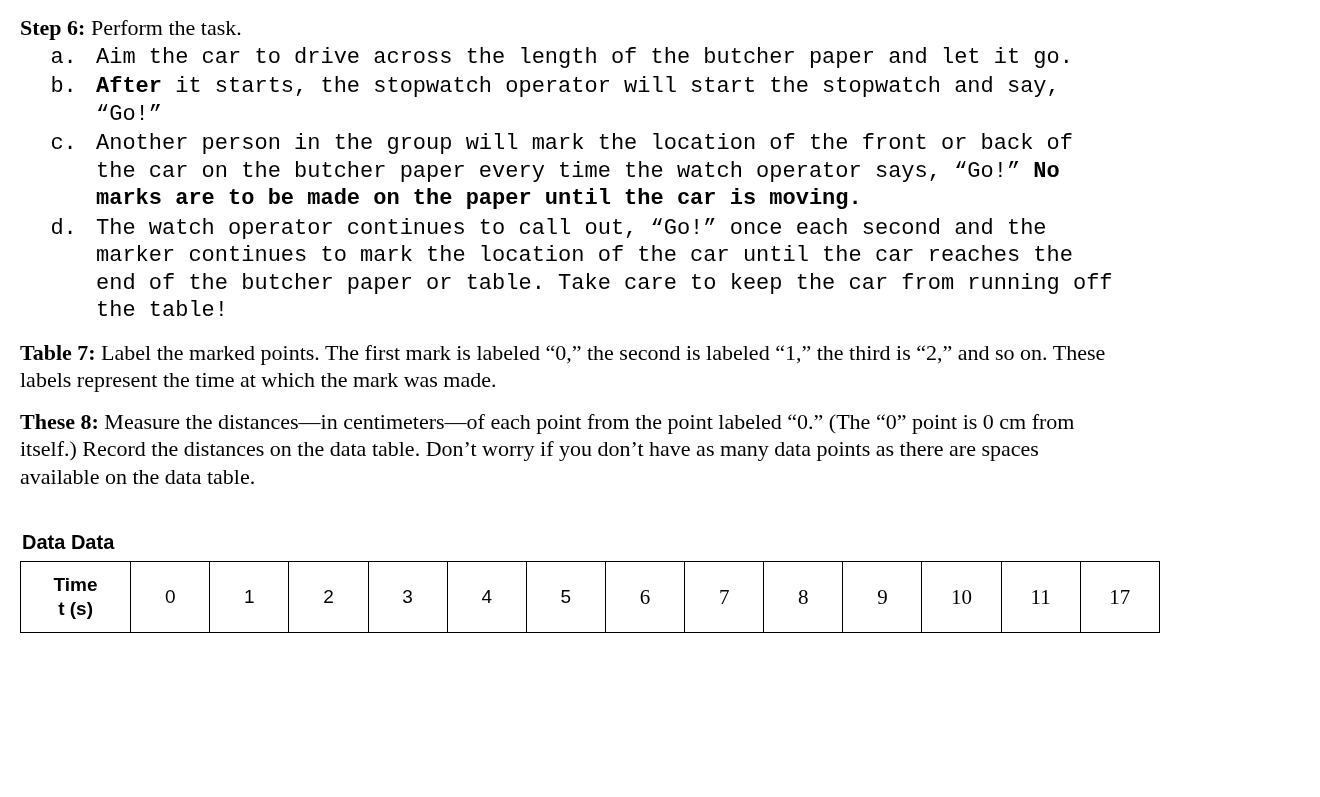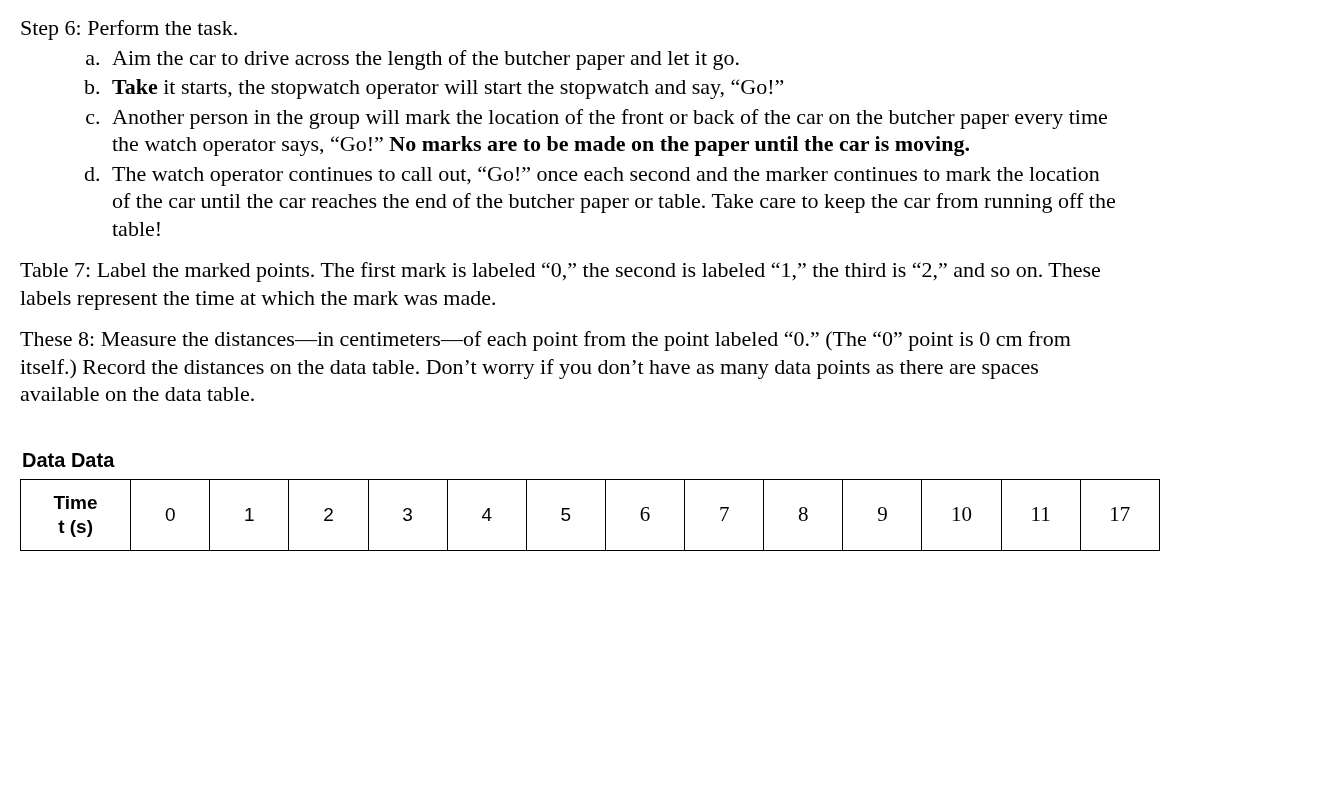--- a/index.html
+++ b/index.html
@@ -6,29 +6,30 @@
   body{
     font-family:"Times New Roman",Times,serif;
     font-size:22px;
     color:#000;
     width:1320px;
     padding:0 20px 40px 20px;
     box-sizing:border-box;
     line-height:1.25;
   }
   .step{margin-top:14px; max-width:1100px;}
-  .step-title{font-weight:normal;}
+  .step-title{font-weight:bold;}
   ol.sub{
     list-style-type:lower-alpha;
     margin:2px 0 0 0;
     padding-left:70px;
   }
   ol.sub li{
-    margin:0 0 2px 16px;
+    margin:0 0 2px 0;
     padding-left:6px;
+    font-family:Liberation Mono, monospace;
   }
   .b{font-weight:bold;}
   .dt-title{
     font-family:Arial,Helvetica,sans-serif;
     font-weight:bold;
     font-size:20px;
     margin-top:40px;
     margin-left:2px;
   }
   table.data{
@@ -60,21 +61,21 @@
   table.data col.num{width:79px;}
   .tnr{font-family:"Times New Roman",Times,serif; font-size:21px;}
 </style>
 </head>
 <body>
 
 <div class="step">
   <span class="step-title">Step 6:</span><span> Perform the task.</span>
   <ol class="sub">
     <li>Aim the car to drive across the length of the butcher paper and let it go.</li>
-    <li><span class="b">Take</span><span> it starts, the stopwatch operator will start the stopwatch and say, “Go!”</span></li>
+    <li><span class="b">After</span><span> it starts, the stopwatch operator will start the stopwatch and say, “Go!”</span></li>
     <li><span>Another person in the group will mark the location of the front or back of the car on the butcher paper every time the watch operator says, “Go!” </span><span class="b">No marks are to be made on the paper until the car is moving.</span></li>
     <li>The watch operator continues to call out, “Go!” once each second and the marker continues to mark the location of the car until the car reaches the end of the butcher paper or table. Take care to keep the car from running off the table!</li>
   </ol>
 </div>
 
 <div class="step">
   <span class="step-title">Table 7:</span><span> Label the marked points. The first mark is labeled “0,” the second is labeled “1,” the third is “2,” and so on. These labels represent the time at which the mark was made.</span>
 </div>
 
 <div class="step">

